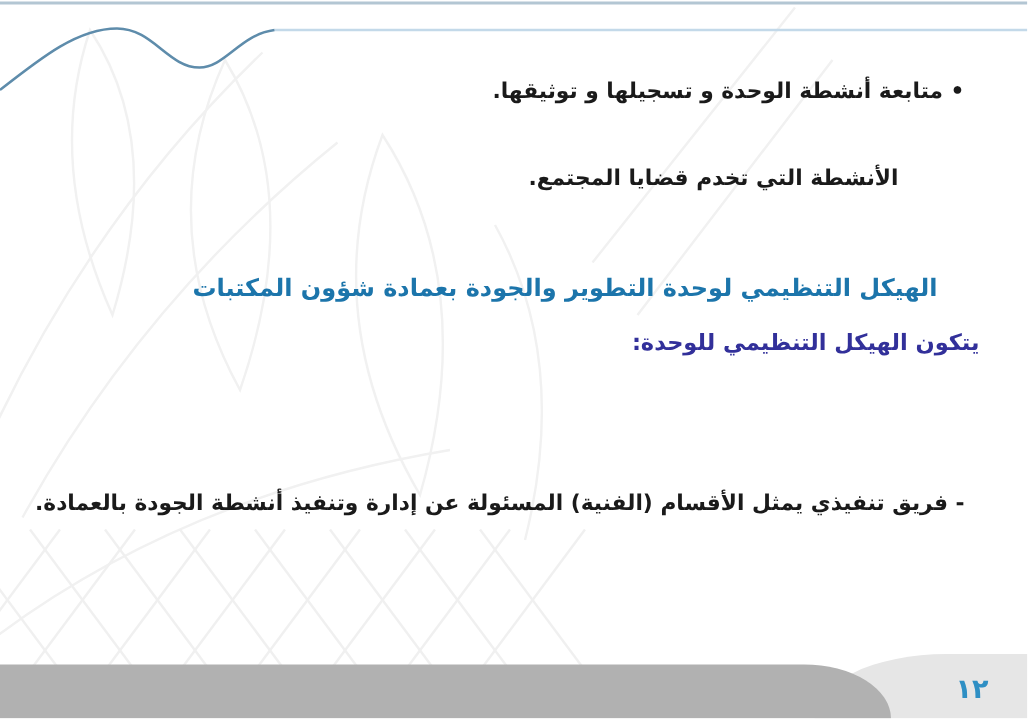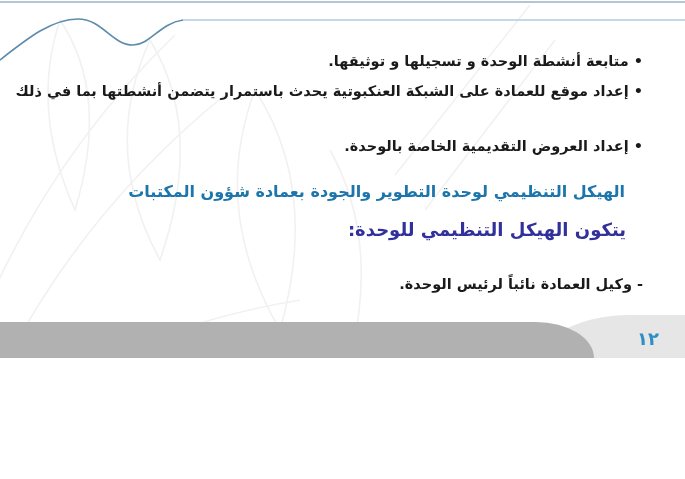--- a/index.html
+++ b/index.html
@@ -1,18 +1,18 @@
 <!DOCTYPE html>
 <html lang="ar"><head>
 <meta charset="utf-8">
 <style>
   html,body{margin:0;padding:0;background:#ffffff;}
   .slide{
     position:relative;
-    width:685px;height:358px;
+    width:685px;height:479px;
     overflow:hidden;
     background:#ffffff;
     font-family:"DejaVu Sans",sans-serif;
     direction:rtl;
   }
   .bg-decor{position:absolute;top:0;right:0;left:0;bottom:0;}
   .txt{
     position:absolute;
     margin:0;
     direction:rtl;
@@ -24,23 +24,23 @@
     white-space:nowrap;
   }
   .bullet-line{right:42px;}
   .heading{
     right:60px;
     color:#1c75ab;
     font-size:16px;
     letter-spacing:.2px;
   }
   .intro{
-    right:59px;
+    right:32px;
     color:#32309a;
-    font-size:18px;
+    font-size:15px;
   }
   .closing{right:62px;}
   .footer-bar{
     position:absolute;
     left:0;bottom:0;
     width:594px;height:36px;
     background:#b1b1b1;
     border-top-right-radius:58px 36px;
     z-index:2;
   }
@@ -101,27 +101,26 @@
     </g>
 
     <line x1="0" y1="2" x2="685" y2="2" stroke="#b3c6d3" stroke-width="2"></line>
 
     <path d="M183,20 L685,20" stroke="#c3d9e9" stroke-width="1.8" fill="none"></path>
 
     <path d="M0,60 C28,38 52,19 78,19 C102,19 112,45 133,45 C150,45 160,23 183,20" stroke="#5e8cab" stroke-width="1.7" fill="none"></path>
   </svg>
 
   <p class="txt bullet-line" style="top:52px">• متابعة أنشطة الوحدة و تسجيلها و توثيقها.</p>
-  <p class="txt bullet-line" style="top:82px">• إعداد موقع للعمادة على الشبكة العنكبوتية يحدث باستمرار يتضمن أنشطتها بما في ذلك</p>
-  <p class="txt bullet-line" style="top:137px">• إعداد العروض التقديمية الخاصة بالوحدة.</p>
+  <p class="txt" style="top:110px;right:86px">الأنشطة التي تخدم قضايا المجتمع.</p>
 
   <p class="txt heading" style="top:182px">الهيكل التنظيمي لوحدة التطوير والجودة بعمادة شؤون المكتبات</p>
 
   <p class="txt intro" style="top:219px">يتكون الهيكل التنظيمي للوحدة:</p>
 
-  <p class="txt bullet-line" style="top:275px">- وكيل العمادة نائباً لرئيس الوحدة.</p>
+  <p class="txt bullet-line" style="top:327px">- فريق تنفيذي يمثل الأقسام (الفنية) المسئولة عن إدارة وتنفيذ أنشطة الجودة بالعمادة.</p>
 
 
   <div class="corner-shape"></div>
   <div class="footer-bar"></div>
   <span class="page-number">١٢</span>
 
 </div>
 
 </body></html>

